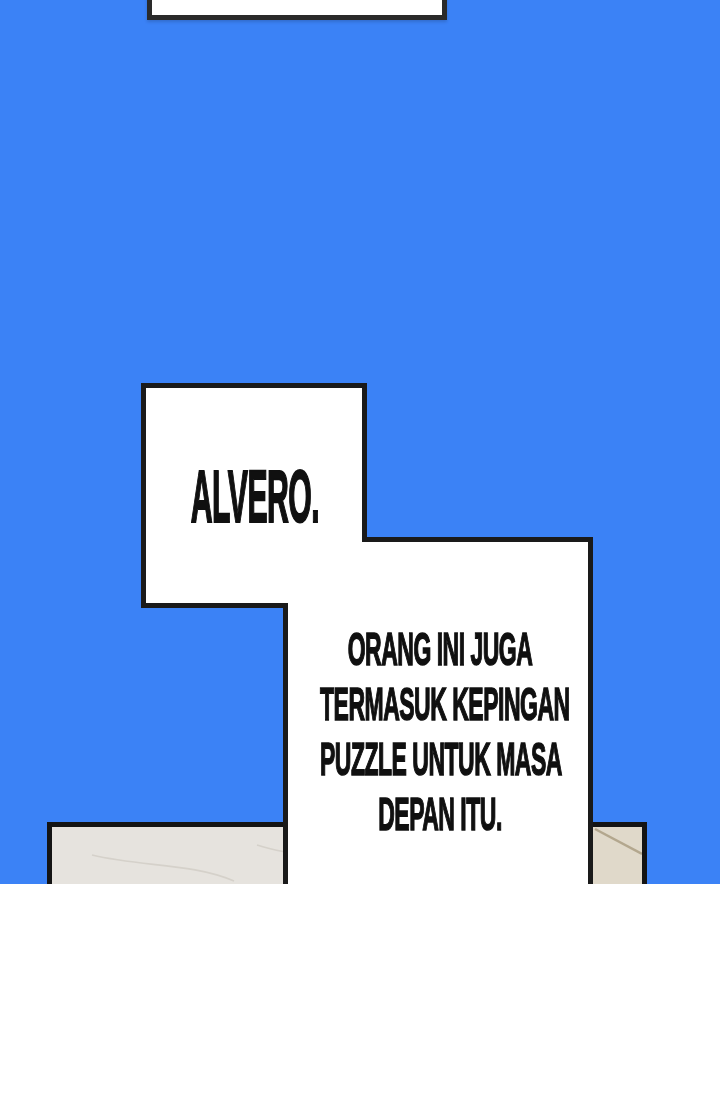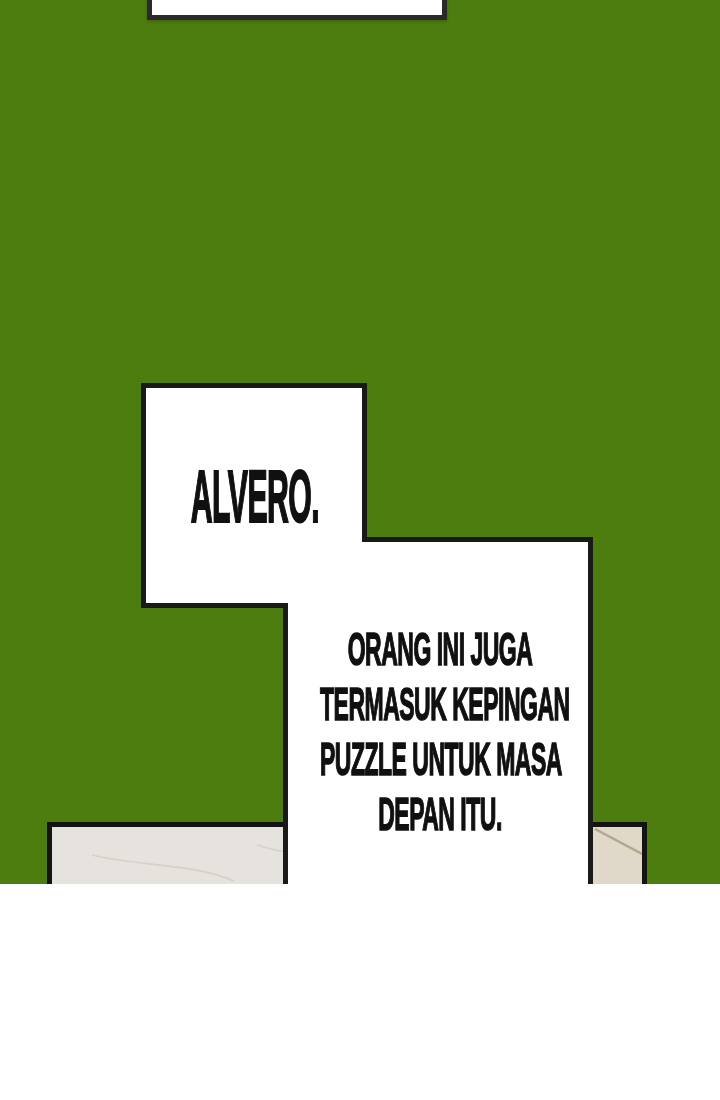--- a/index.html
+++ b/index.html
@@ -1,19 +1,19 @@
 <!DOCTYPE html>
 <html><head>
 <meta charset="utf-8">
 <style>
   * { margin:0; padding:0; box-sizing:border-box; }
   html,body { overflow:hidden; background:#ffffff; }
   #page {
     position:relative; width:720px; height:884px;
-    background:#4d7c0f; overflow:hidden;
+    background:#3b82f6; overflow:hidden;
     font-family:"Liberation Sans", sans-serif;
   }
 
   
   .top-box {
     position:absolute; left:147px; top:-16px; width:300px; height:36px;
     background:#ffffff; border:5px solid #2a2a2a;
     box-shadow:0 2px 3px rgba(0,0,0,0.16);
   }
 

